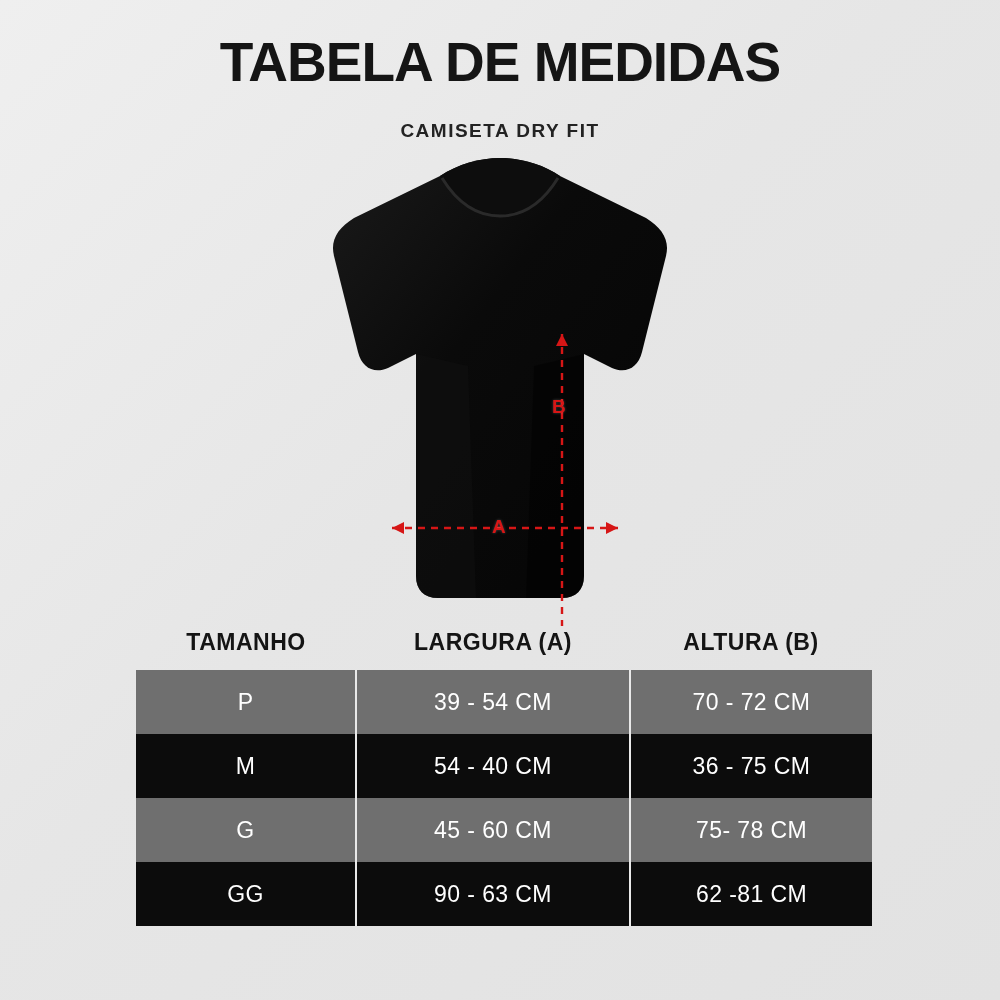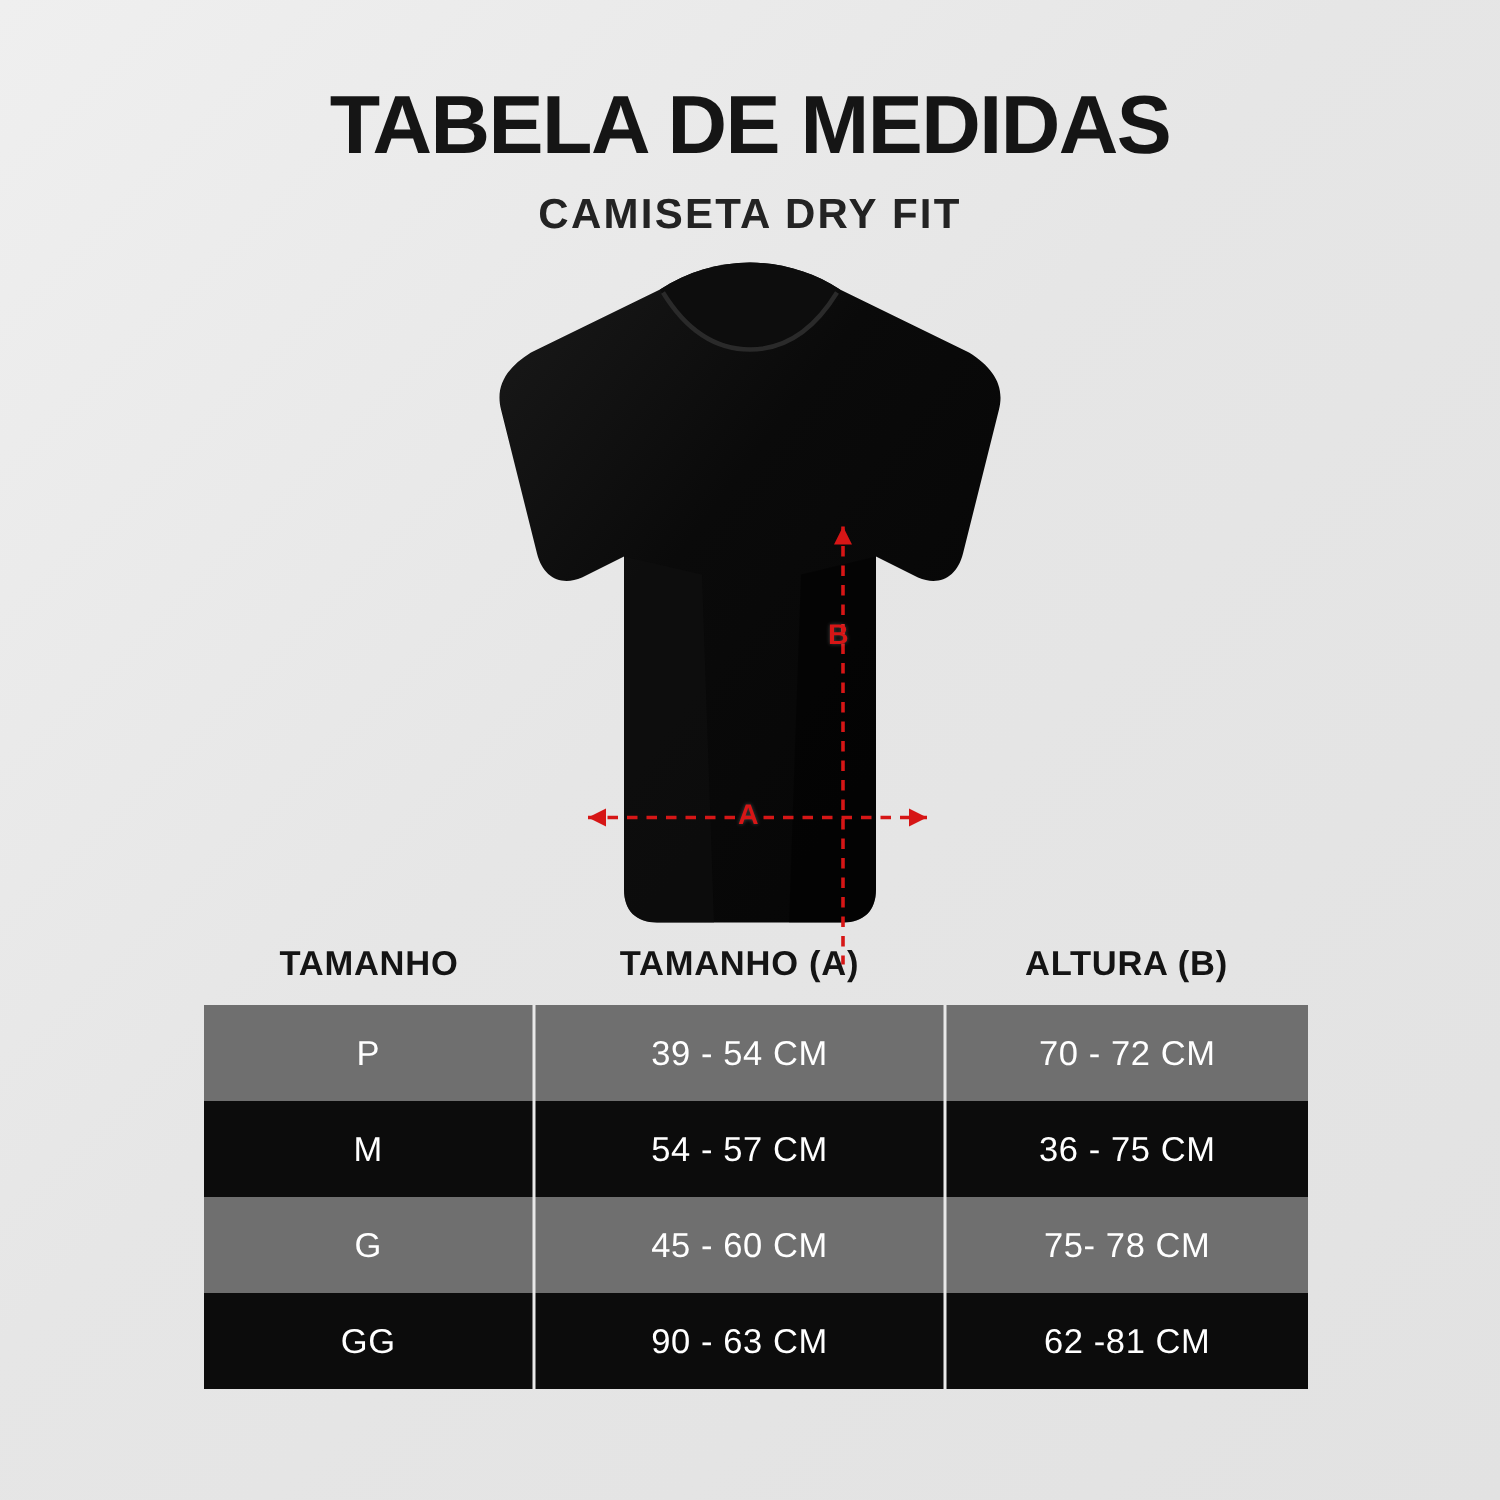--- a/index.html
+++ b/index.html
@@ -17,36 +17,36 @@
   .page {
     position: relative;
     width: 1000px;
     height: 1000px;
     background: linear-gradient(135deg, #efefef 0%, #e6e6e6 45%, #e2e2e2 100%);
   }
 
   
   .header {
     text-align: center;
-    padding-top: 55px;
+    padding-top: 34px;
   }
   .title {
     font-size: 55px;
     font-weight: bold;
     letter-spacing: -1px;
     color: #151515;
     line-height: 1.05;
     margin: 0;
   }
   .subtitle {
-    font-size: 28px;
+    font-size: 19px;
     font-weight: bold;
     letter-spacing: 1.5px;
     color: #232323;
-    margin-top: 14px;
+    margin-top: 28px;
   }
 
   
   .shirt-area {
     position: relative;
     width: 1000px;
     height: 470px;
     margin-top: 14px;
   }
   .shirt-svg {
@@ -168,33 +168,33 @@
 
     <div class="measure-label label-a">A</div>
     <div class="measure-label label-b">B</div>
   </div>
 
   <div class="table-wrap">
     <table class="size-table">
       <thead>
         <tr>
           <th class="col-1">TAMANHO</th>
-          <th class="col-2">TAMANHO (A)</th>
+          <th class="col-2">LARGURA (A)</th>
           <th class="col-3">ALTURA (B)</th>
         </tr>
       </thead>
       <tbody>
         <tr class="row-grey">
           <td>P</td>
           <td>39 - 54 CM</td>
           <td>70 - 72 CM</td>
         </tr>
         <tr class="row-dark">
           <td>M</td>
-          <td>54 - 57 CM</td>
+          <td>54 - 40 CM</td>
           <td>36 - 75 CM</td>
         </tr>
         <tr class="row-grey">
           <td>G</td>
           <td>45 - 60 CM</td>
           <td>75- 78 CM</td>
         </tr>
         <tr class="row-dark">
           <td>GG</td>
           <td>90 - 63 CM</td>

